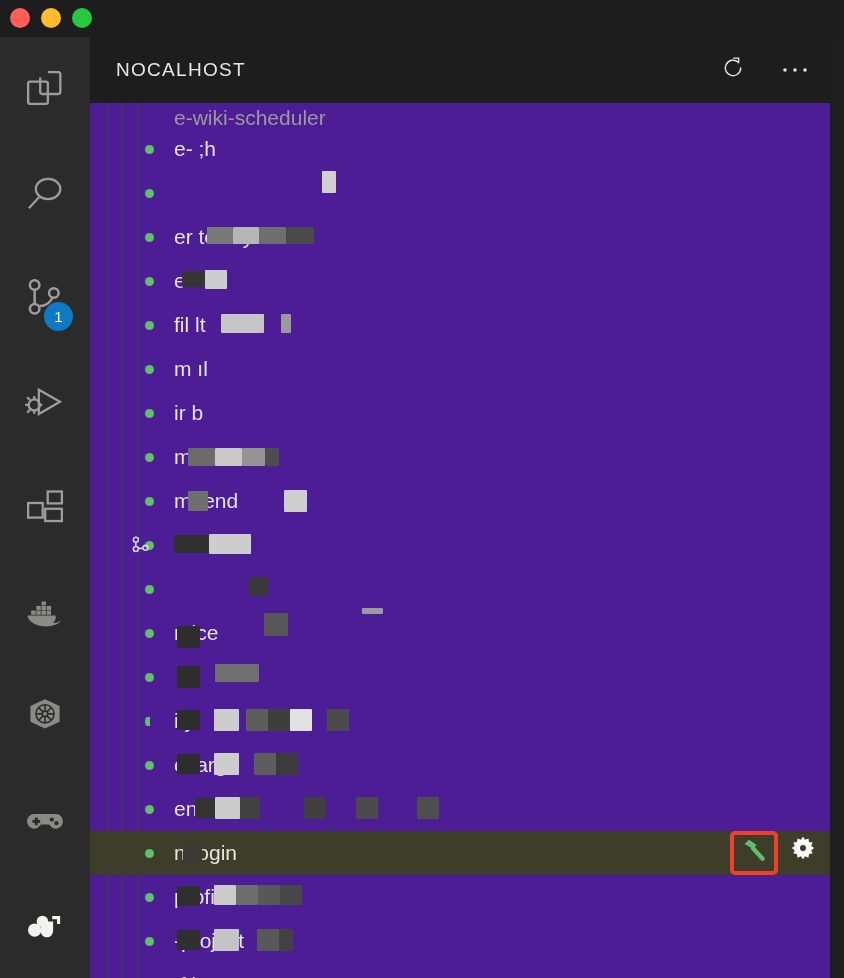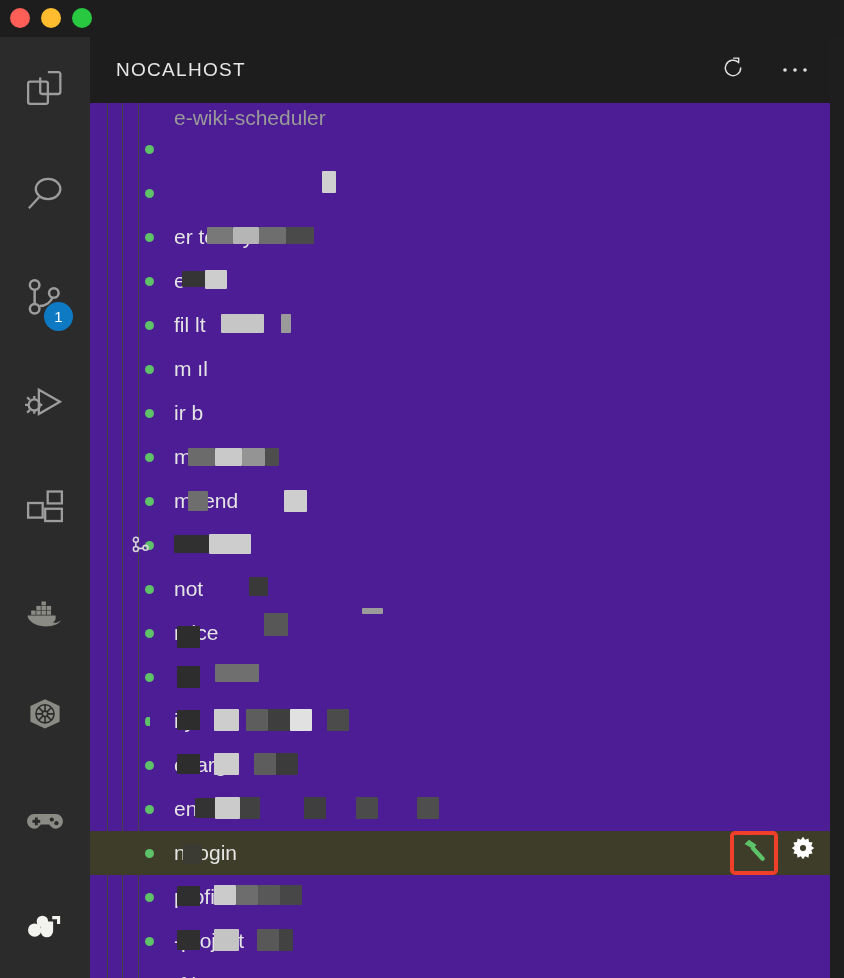--- a/index.html
+++ b/index.html
@@ -253,20 +253,21 @@
       <div class="guide" style="left:31px"></div>
       <div class="guide" style="left:46px"></div>
       <div class="guide" style="left:62px"></div>
     </div>
     <div id="rows">
         <div class="row partial">
           <span class="label dim" style="height: 24px; line-height: 30px; font-size: 21px;">e-wiki-scheduler</span>
         </div>
         <div class="row">
           <span class="dot" style="background: rgb(94, 194, 105);"></span>
+          <span class="label">e-                     ;h</span>
         </div>
         <div class="row">
           <span class="dot" style="background: rgb(94, 194, 105);"></span>
           <span class="label"></span>
           <span class="redact" style="left: 246px; top: 0px; width: 14px; height: 22px; background: rgb(208, 208, 208);"></span>
         </div>
         <div class="row">
           <span class="dot" style="background: rgb(94, 194, 105);"></span>
           <span class="label">er                  teway</span>
           <span class="redact" style="left: 131px; top: 12px; width: 26px; height: 17px; background: rgb(120, 120, 120);"></span>
@@ -315,21 +316,20 @@
               <circle cx="6.4" cy="17.4" r="2.7"></circle>
               <circle cx="17" cy="16.2" r="2.7"></circle>
               <path d="M6.4 10.1v4.6M9.1 16.8h5.2"></path>
             </svg></span>
           <span class="label"></span>
           <span class="redact" style="left: 98px; top: 12px; width: 35px; height: 18px; background: rgb(48, 48, 48);"></span>
           <span class="redact" style="left: 133px; top: 11px; width: 42px; height: 20px; background: rgb(205, 205, 205);"></span>
         </div>
         <div class="row">
           <span class="dot" style="background: rgb(94, 194, 105);"></span>
-          <span class="label">not</span>
           <span class="redact" style="left: 173px; top: 10px; width: 19px; height: 19px; background: rgb(57, 57, 57);"></span>
         </div>
         <div class="row">
           <span class="dot" style="background: rgb(94, 194, 105);"></span>
           <span class="label">                             rvice</span>
           <span class="redact" style="left: 101px; top: 15px; width: 23px; height: 22px; background: rgb(45, 45, 45);"></span>
           <span class="redact" style="left: 188px; top: 2px; width: 24px; height: 23px; background: rgb(87, 87, 87);"></span>
           <span class="redact" style="left: 286px; top: -3px; width: 21px; height: 6px; background: rgb(155, 155, 155);"></span>
         </div>
         <div class="row">

